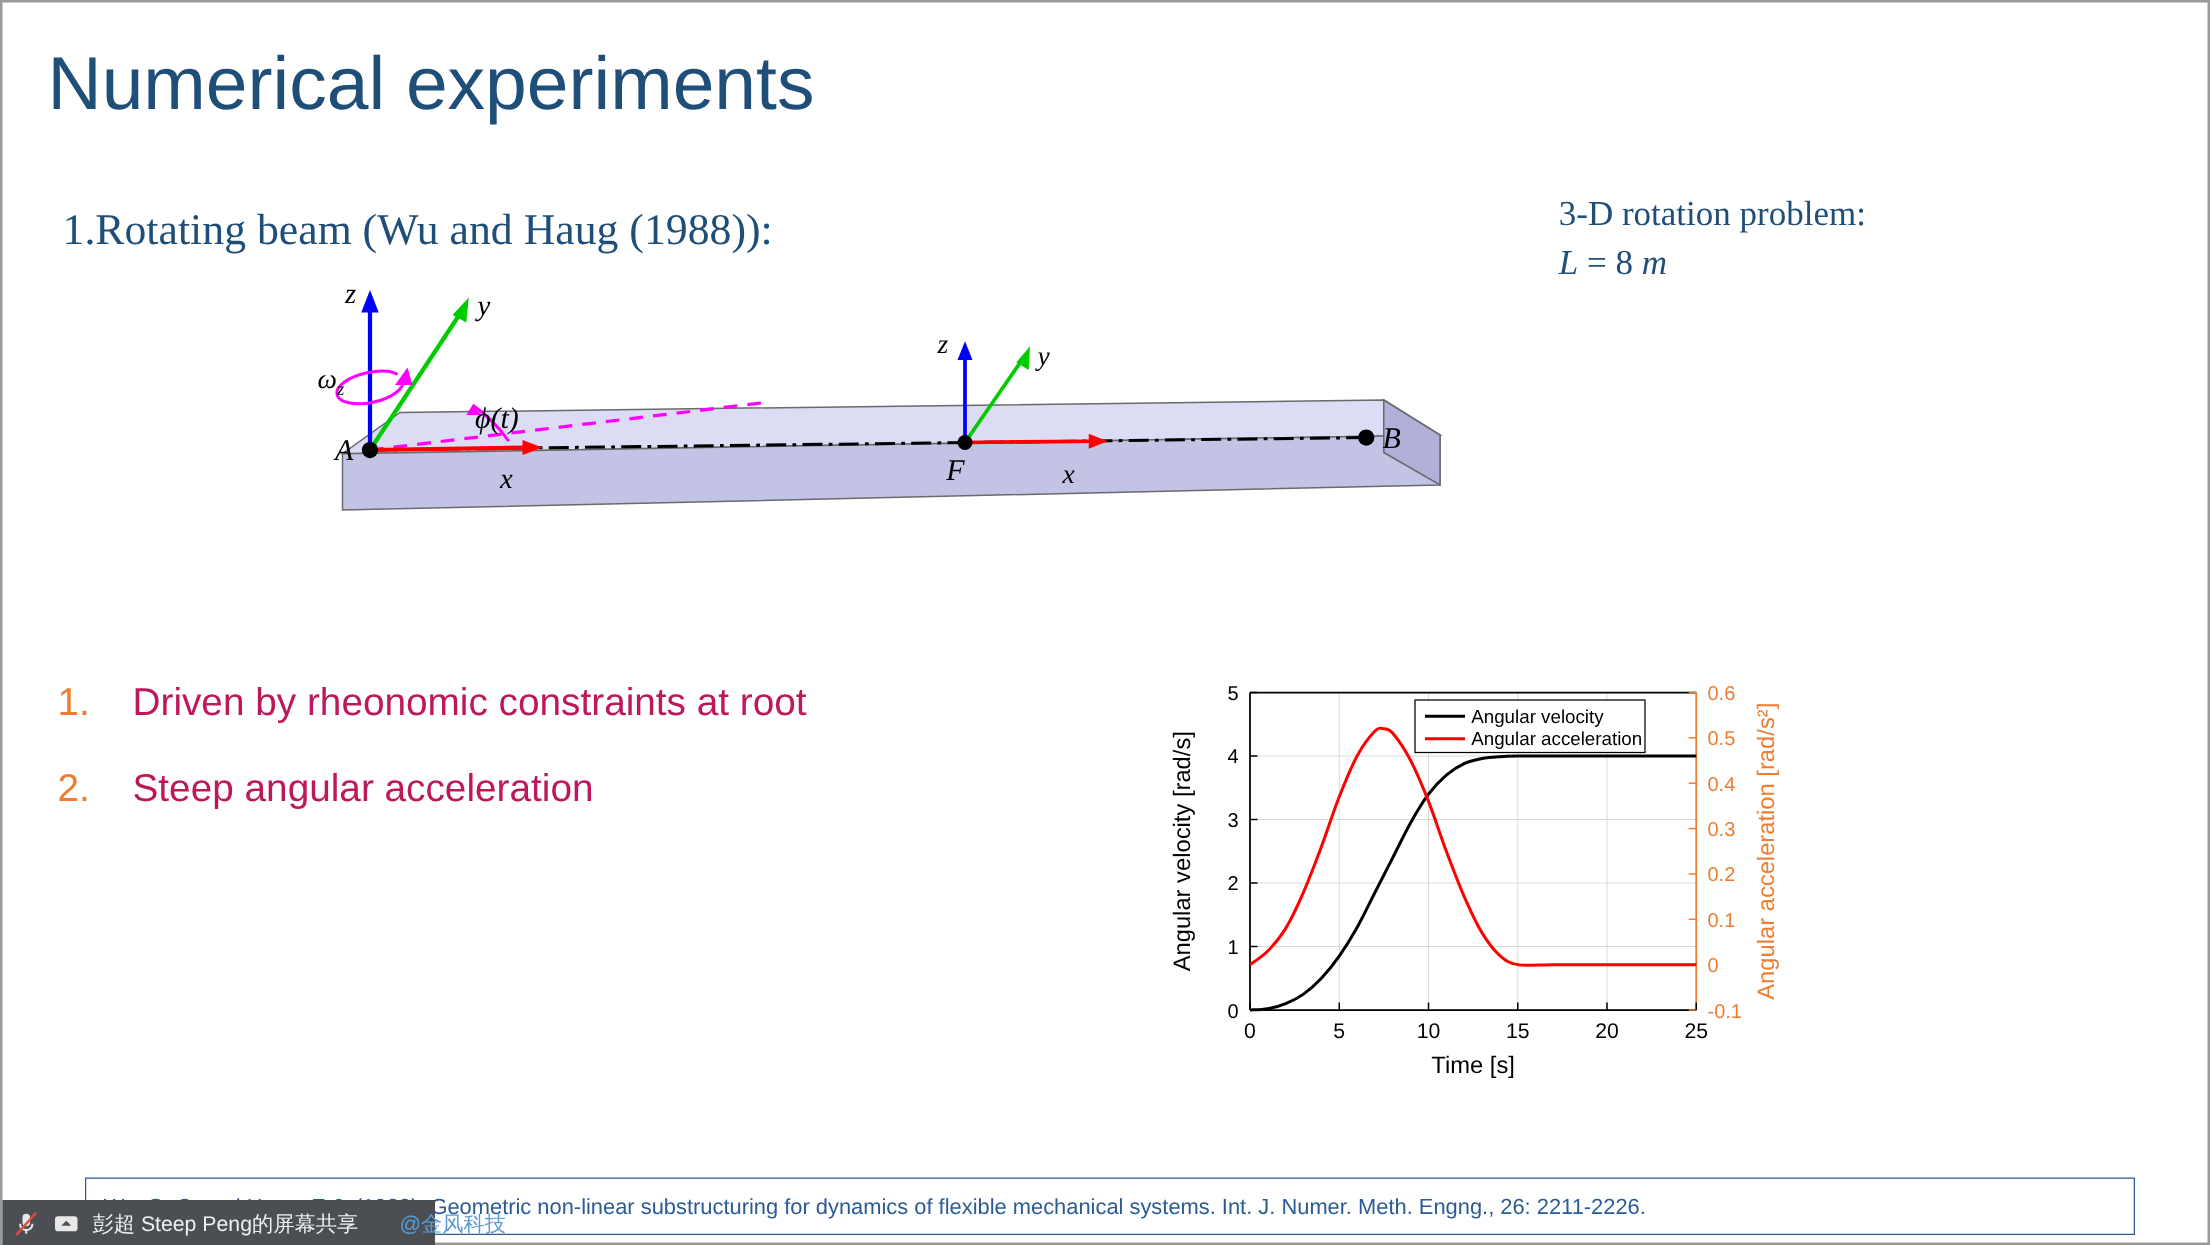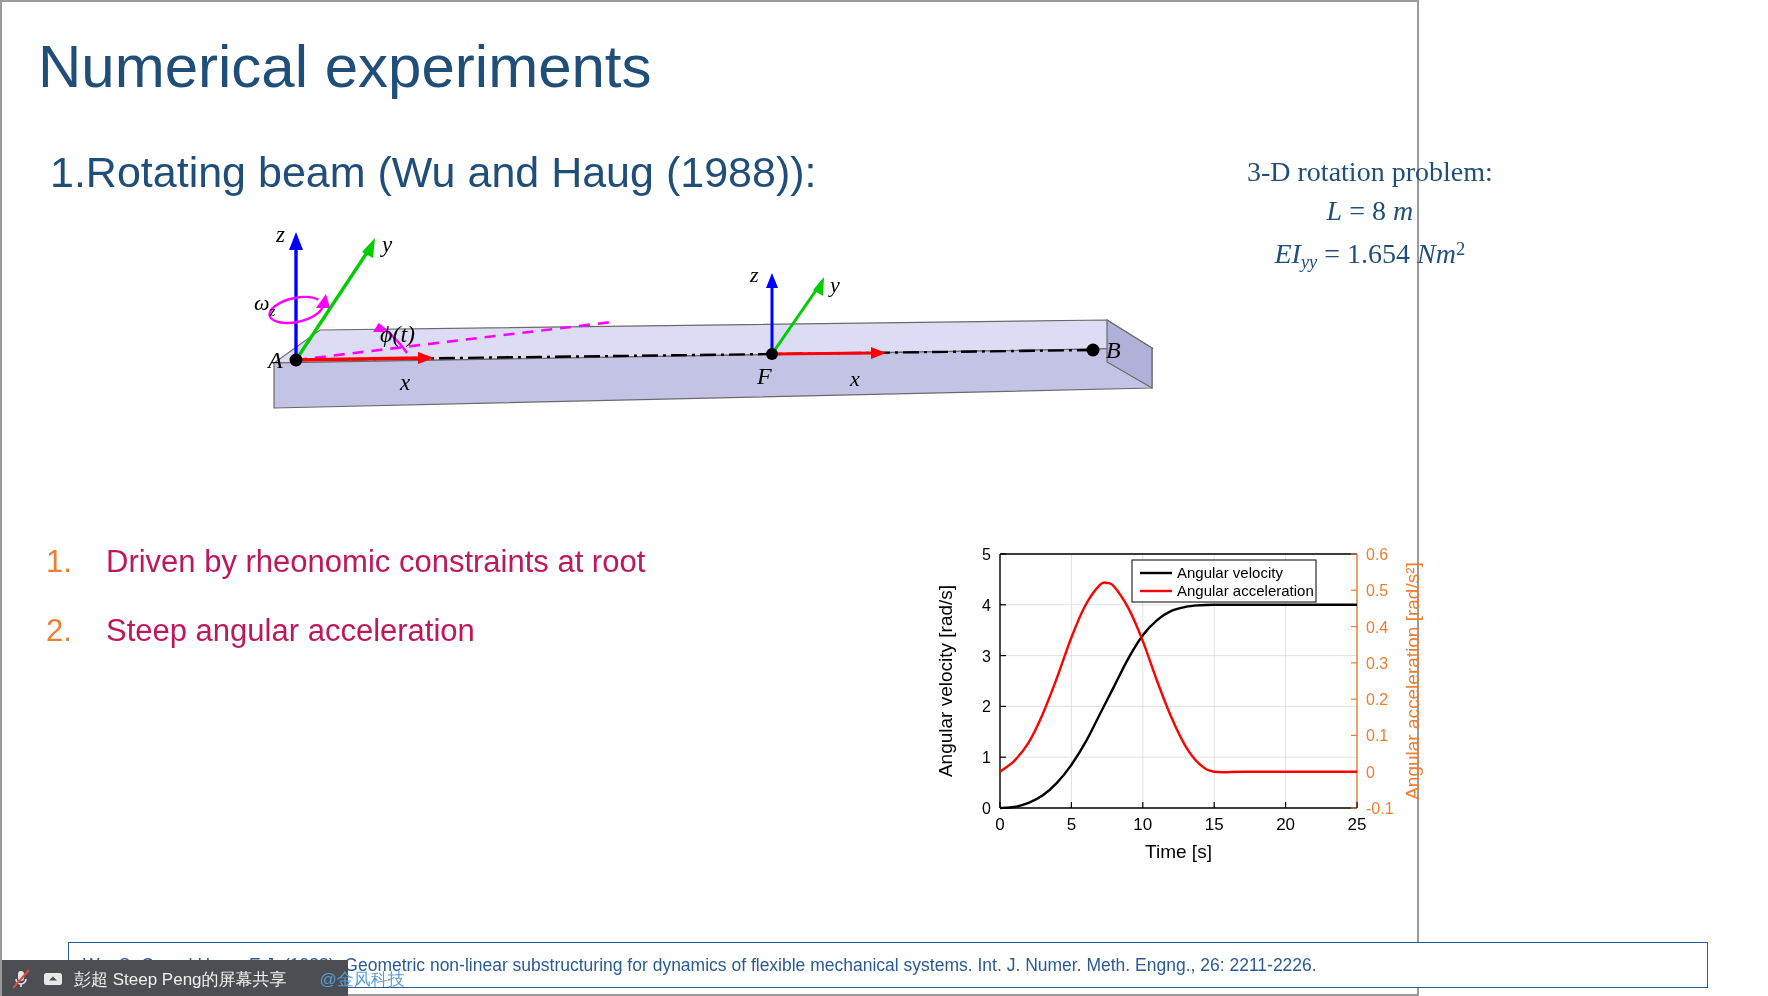--- a/index.html
+++ b/index.html
@@ -4,39 +4,39 @@
 <style>
   html,body{margin:0;padding:0;}
   body{
     width:1768px;height:996px;position:relative;overflow:hidden;
     background:#ffffff;
     font-family:"Liberation Sans", sans-serif;
     color:#1f4e79;
   }
   
   .slide-frame{
-    position:absolute;left:0;top:0;width:1419px;height:996px;
+    position:absolute;left:0;top:0;width:1768px;height:996px;
     box-sizing:border-box;border:2px solid #9a9a9a;background:#fff;
   }
   .title{
     position:absolute;left:36px;top:30px;
     font-size:60px;line-height:70px;letter-spacing:0px;
     color:#1f4e79;font-weight:400;white-space:nowrap;
   }
   .subtitle{
-    position:absolute;left:48px;top:143px;
-    font-size:43px;line-height:55px;color:#1f4e79;white-space:nowrap;
+    position:absolute;left:48px;top:154px;
+    font-size:35px;line-height:55px;color:#1f4e79;white-space:nowrap;font-family:Liberation Serif, serif;
   }
   
   .params{
     position:absolute;left:1245px;top:150px;
     font-family:"Liberation Serif", serif;
     color:#1f4e79;
   }
-  .params .p-line{font-size:28px;line-height:39px;white-space:nowrap;text-align:center;}
+  .params .p-line{font-size:28px;line-height:39px;white-space:nowrap;}
   .params .it{font-style:italic;}
   .params sub{font-size:.66em;font-style:italic;vertical-align:-0.25em;}
   .params sup{font-size:.66em;vertical-align:0.45em;font-style:normal;}
   
   .bullets{position:absolute;left:44px;top:540px;width:720px;}
   .bullet{display:flex;align-items:baseline;margin-bottom:29px;}
   .bullet .num{
     width:60px;color:#ED7D31;font-size:31px;line-height:40px;flex:none;
   }
   .bullet .btxt{color:#be185d;font-size:31px;line-height:40px;white-space:nowrap;}
@@ -70,26 +70,20 @@
   <div class="title">Numerical experiments</div>
   <div class="subtitle">1.Rotating beam (Wu and Haug (1988)):</div>
 
   <div class="params">
     <div class="p-line">3-D rotation problem:</div>
     <div class="p-line">
       <span class="it">L</span>
       <span>=</span>
       <span>8</span>
       <span class="it">m</span>
-    </div>
-    <div class="p-line">
-      <span class="it">EI</span><sub>yy</sub>
-      <span>=</span>
-      <span>1.654</span>
-      <span class="it">Nm</span><sup>2</sup>
     </div>
   </div>
 
   <div class="beam-fig">
     <svg width="910" height="200" viewBox="0 0 910 200">
 
       <polygon points="68,110 855,100 900,128 22,143" fill="#dcdcf5" stroke="#6a6a6a" stroke-width="1.2"></polygon>
       <polygon points="22,143 900,128 900,168 22,188" fill="#c3c3e6" stroke="#6a6a6a" stroke-width="1.2"></polygon>
       <polygon points="855,100 900,128 900,168 855,142" fill="#b0b0d8" stroke="#6a6a6a" stroke-width="1.2"></polygon>
 

